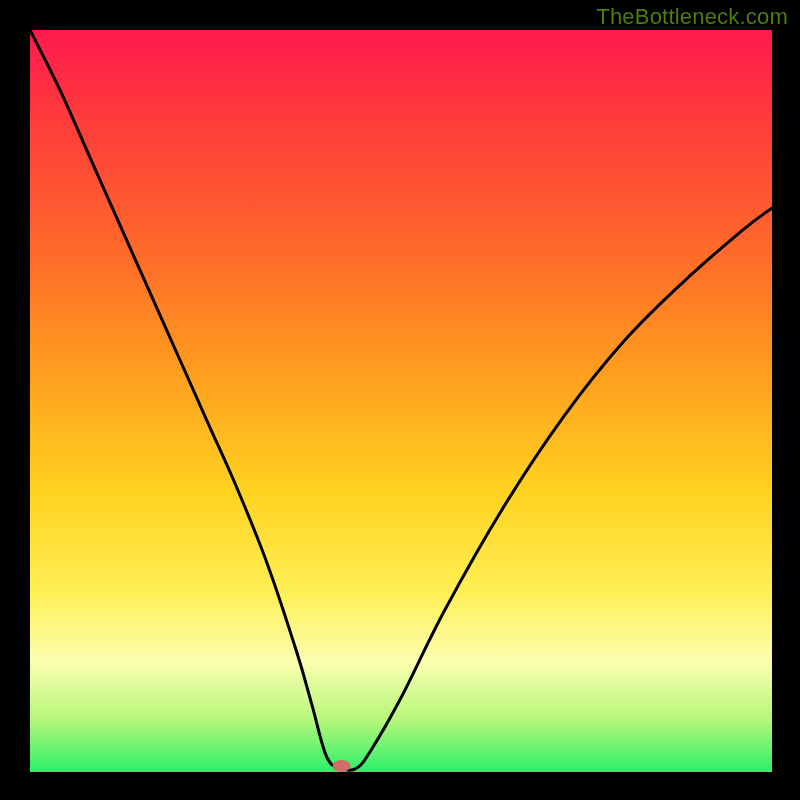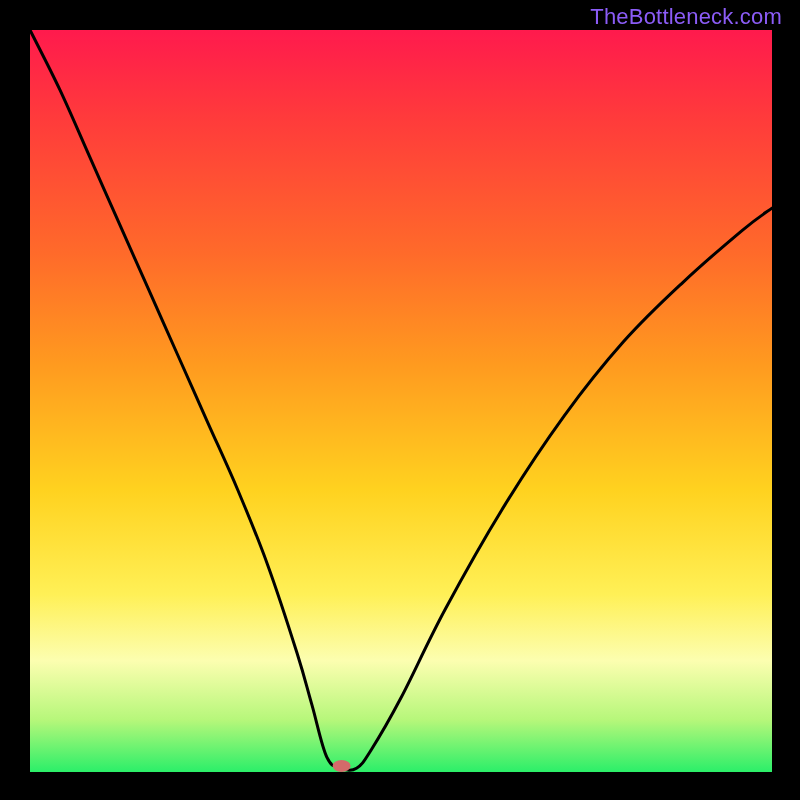--- a/index.html
+++ b/index.html
@@ -42,22 +42,22 @@
     position: absolute;
     left: 0;
     top: 0;
     width: 742px;
     height: 742px;
     overflow: visible;
   }
   .watermark {
     position: absolute;
     top: 4px;
-    right: 18px;
-    color: #8b5cf6;
+    right: 12px;
+    color: #4d7c0f;
     font-size: 22px;
     font-weight: 500;
     letter-spacing: 0.2px;
     user-select: none;
   }
 </style>
 </head>
 <body>
 
 <div class="stage">

